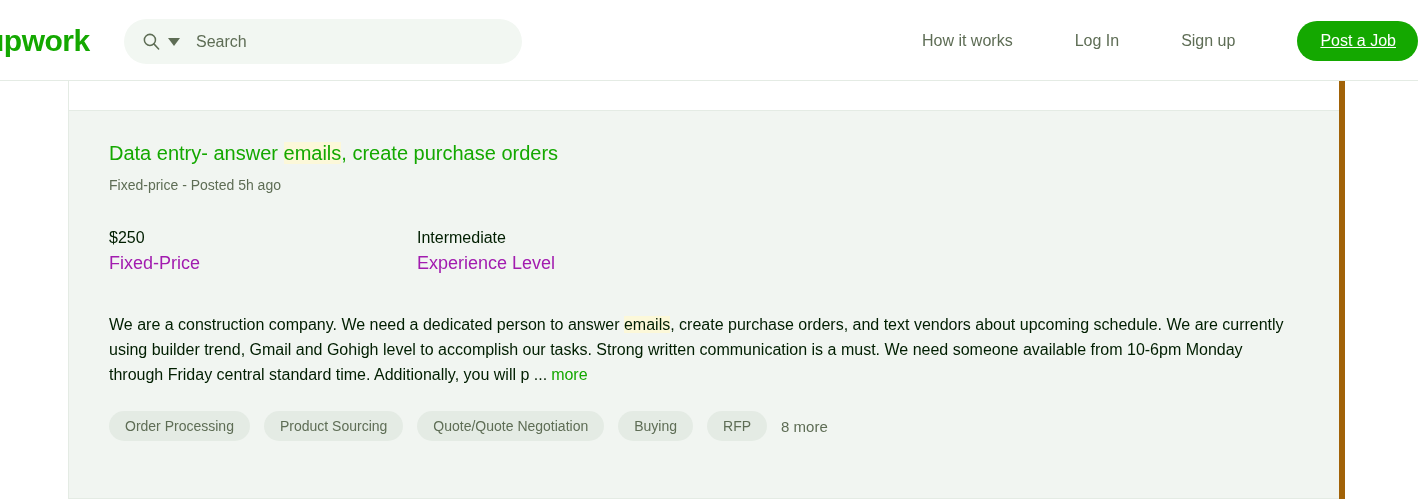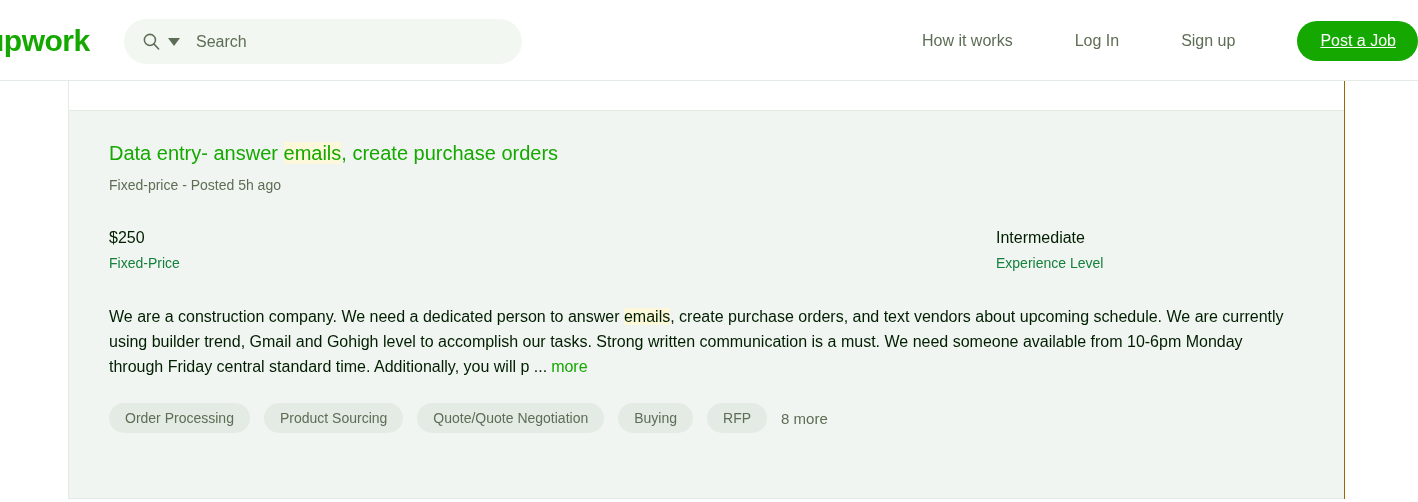--- a/index.html
+++ b/index.html
@@ -111,21 +111,21 @@
     height: 421px;
     background: #ffffff;
   }
   .feed-col {
     position: absolute;
     left: 68px;
     top: 0;
     width: 1277px;
     box-sizing: border-box;
     border-left: 1px solid #e4ebe4;
-    border-right: 1px solid #a16207;
+    border-right: 6px solid #a16207;
   }
   .card-prev {
     height: 29px;
     background: #ffffff;
     border-bottom: 1px solid #e4ebe4;
   }
   .card {
     background: #f1f5f1;
     padding: 30px 40px 0 40px;
     box-sizing: border-box;
@@ -155,39 +155,38 @@
   }
   .job-meta {
     margin-top: 12px;
     font-size: 14px;
     color: #5e6d55;
   }
 
   .stats {
     margin-top: 35px;
     display: flex;
-    justify-content: space-between;
   }
   .stat {
     width: 308px;
   }
   .stat-value {
     font-size: 16px;
     color: #001e00;
     line-height: 20px;
   }
   .stat-label {
     margin-top: 6px;
-    font-size: 14px;
-    color: #15803d;
+    font-size: 18px;
+    color: #a21caf;
     line-height: 18px;
   }
 
   .job-desc {
-    margin-top: 32px;
+    margin-top: 40px;
     font-size: 16px;
     line-height: 25px;
     color: #001e00;
     max-width: 1190px;
   }
   .more-link {
     color: #14a800;
     text-decoration: none;
     margin-left: 4px;
   }

